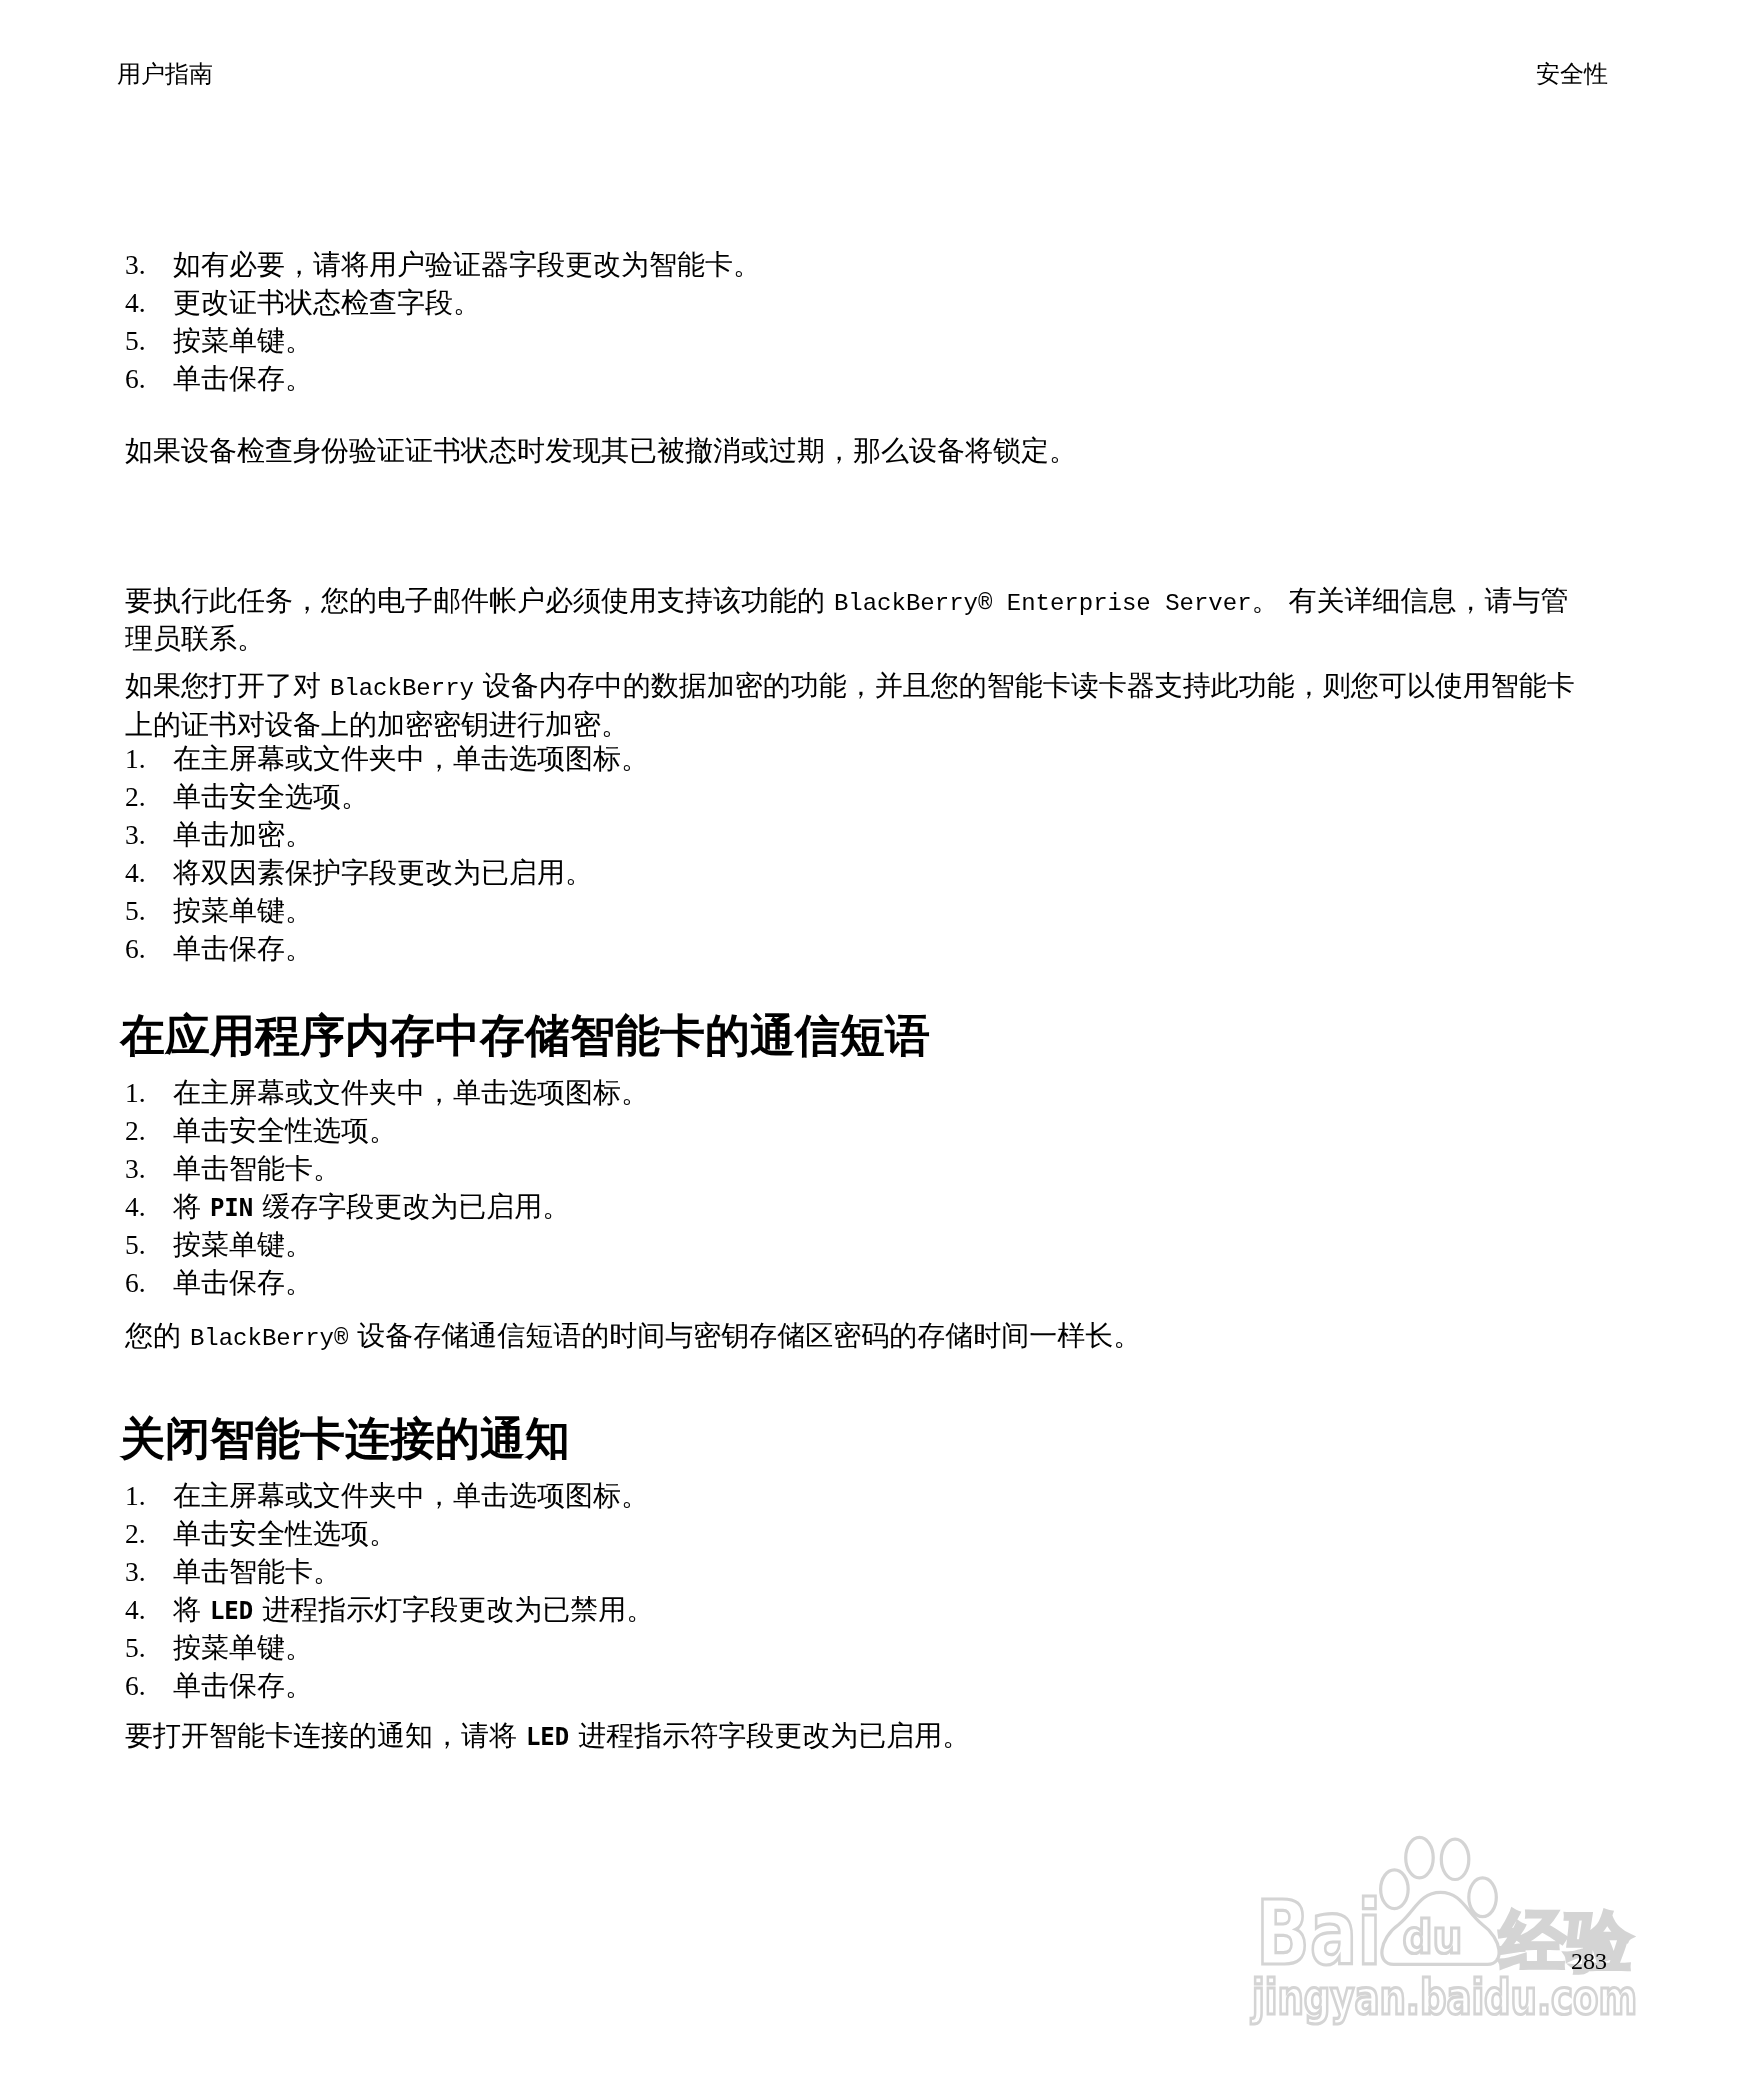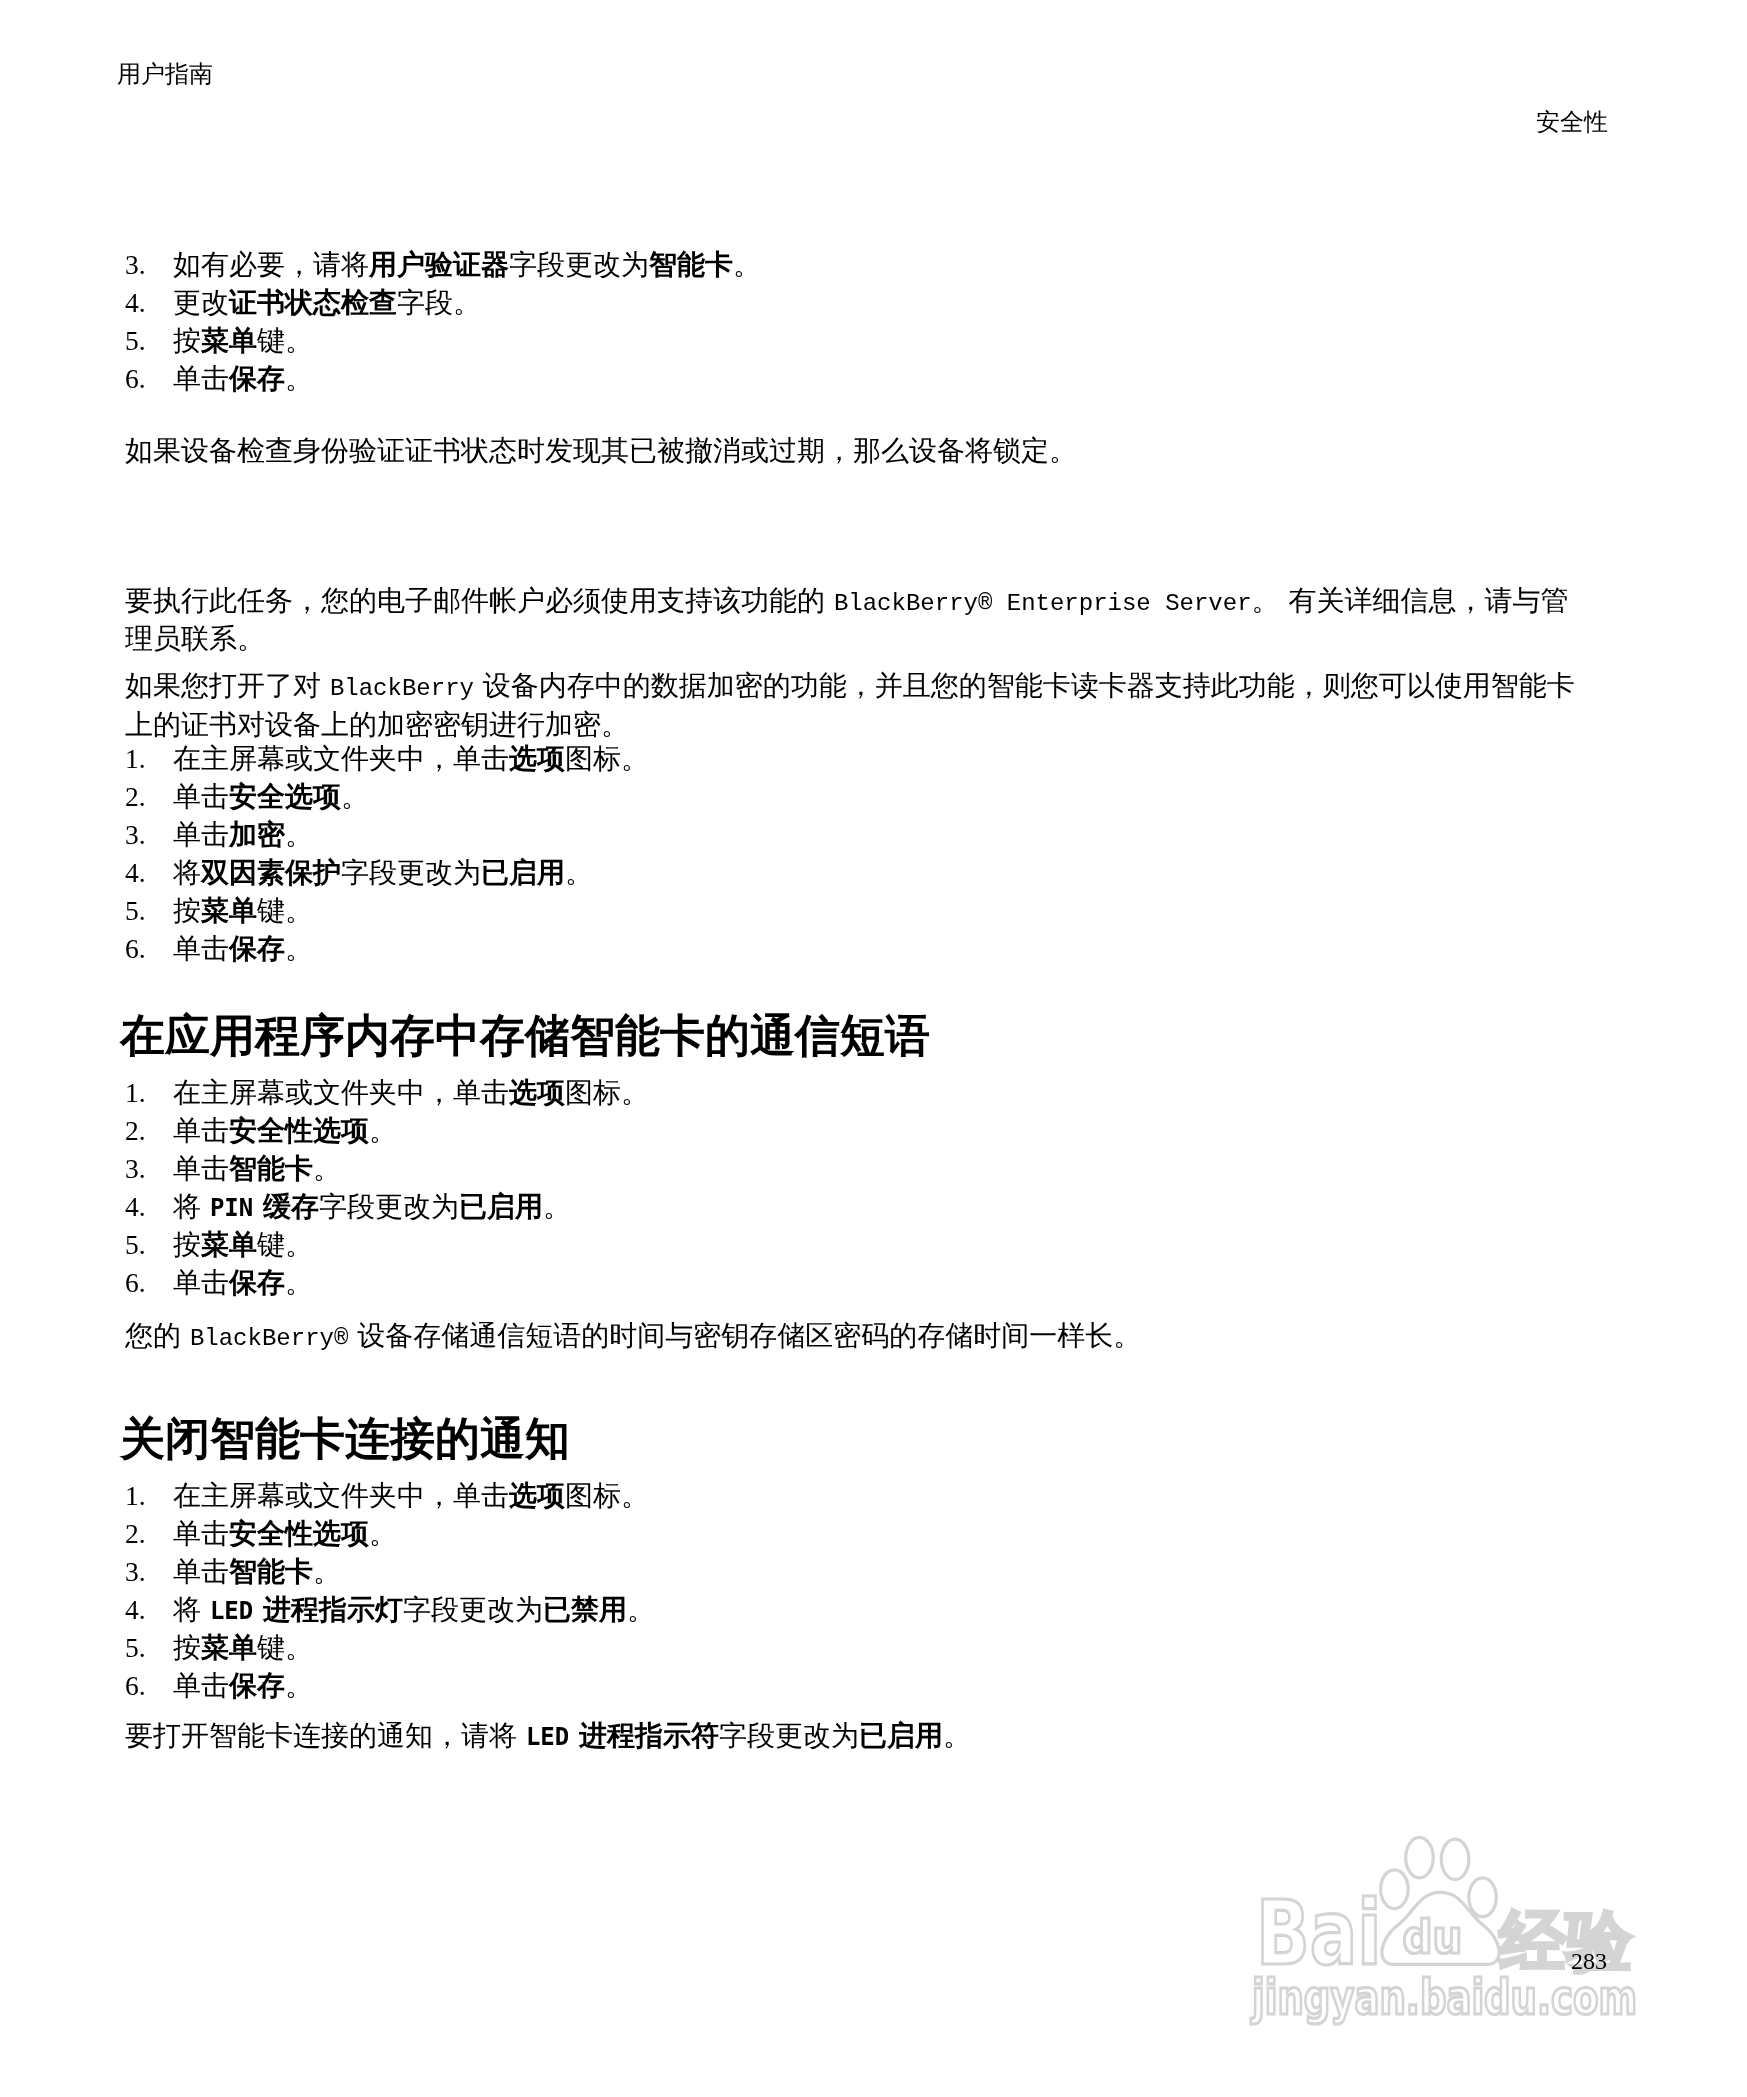--- a/index.html
+++ b/index.html
@@ -14,21 +14,21 @@
     font-size: 28px;
   }
   .hdr {
     position: absolute;
     top: 58px;
     font-size: 24px;
     line-height: 32px;
     white-space: nowrap;
   }
   .hdr-left { left: 117px; }
-  .hdr-right { right: 116px; margin-top: 48px; }
+  .hdr-right { right: 116px; }
 
   .title {
     position: absolute;
     left: 120px;
     margin: 0;
     font-family: "DejaVu Sans", "Liberation Sans", sans-serif;
     font-weight: bold;
     font-size: 45px;
     line-height: 57px;
     white-space: nowrap;
@@ -62,21 +62,21 @@
   }
   .para .line { display: block; }
   .p43 { line-height: 35px; }
   .p45 { line-height: 36px; }
   .p46 { line-height: 37px; }
 
   .r { white-space: pre; }
   .b {
     white-space: pre;
     font-family: "DejaVu Sans", "Liberation Sans", sans-serif;
-    font-weight: bold;
+    font-weight: normal;
   }
   .m {
     white-space: pre;
     font-family: "Liberation Mono", "DejaVu Sans Mono", monospace;
     font-size: 24px;
   }
   .bm {
     white-space: pre;
     font-family: "DejaVu Sans Mono", "Liberation Mono", monospace;
     font-weight: bold;

